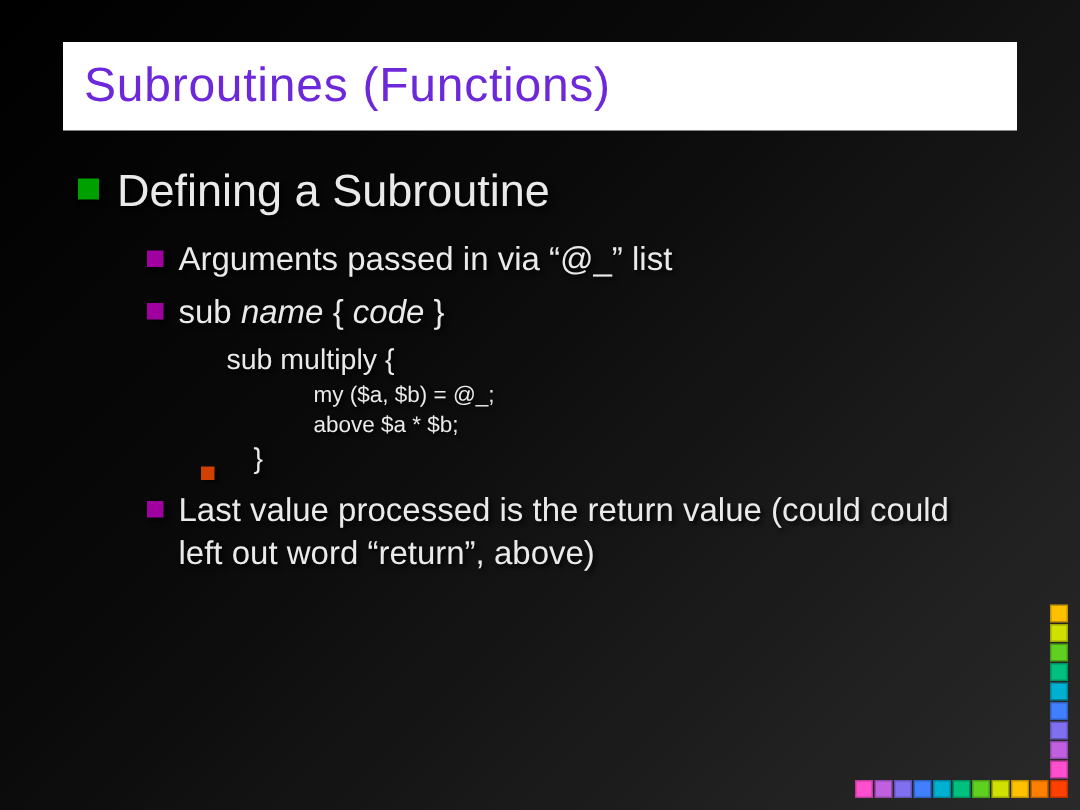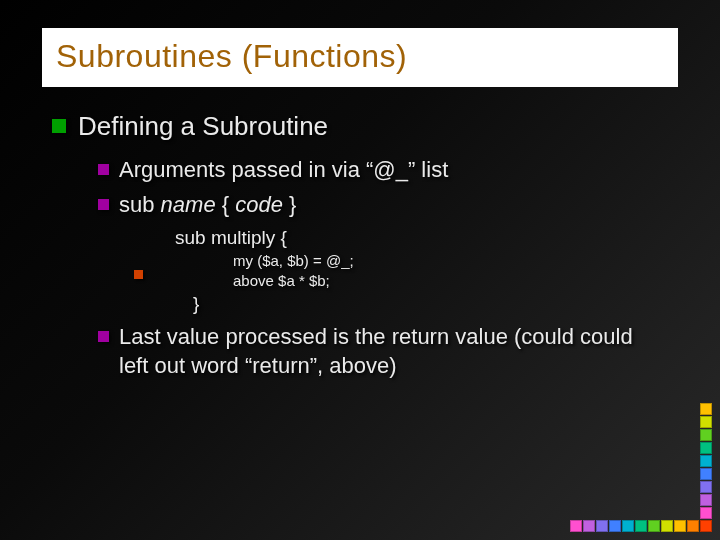--- a/index.html
+++ b/index.html
@@ -11,38 +11,38 @@
     position: relative;
   }
   .slide {
     width: 720px;
     height: 540px;
     padding: 28px 52px 40px 52px;
     position: relative;
   }
   .title-bar {
     background: #ffffff;
-    color: #a16207;
+    color: #6d28d9;
     font-size: 32px;
     padding: 10px 14px 12px 14px;
     margin-left: -10px;
     margin-right: -10px;
     margin-bottom: 24px;
     letter-spacing: 0.5px;
   }
   .content { padding-left: 0; }
   .lvl1 { display: flex; align-items: flex-start; margin-bottom: 14px; }
   .lvl1 .bullet { width: 14px; height: 14px; background: #00a000; margin-top: 8px; margin-right: 12px; flex-shrink: 0; box-shadow: 2px 2px 3px rgba(0,0,0,0.6); }
-  .lvl1 .text { font-size: 26px; color: #eaeaea; text-shadow: 2px 2px 3px rgba(0,0,0,0.8); }
+  .lvl1 .text { font-size: 30px; color: #eaeaea; text-shadow: 2px 2px 3px rgba(0,0,0,0.8); }
   .lvl2-group { padding-left: 46px; }
   .lvl2 { display: flex; align-items: flex-start; margin-bottom: 6px; }
   .lvl2 .bullet { width: 11px; height: 11px; background: #a000a0; margin-top: 8px; margin-right: 10px; flex-shrink: 0; box-shadow: 2px 2px 3px rgba(0,0,0,0.6); }
   .lvl2 .text { font-size: 22px; color: #eaeaea; text-shadow: 2px 2px 3px rgba(0,0,0,0.8); line-height: 1.3; }
   .lvl3-group { padding-left: 36px; margin-top: 6px; margin-bottom: 6px; }
-  .lvl3 { display: flex; align-items: center; gap: 24px; }
+  .lvl3 { display: flex; align-items: flex-end; }
   .lvl3 .bullet { width: 9px; height: 9px; background: #d04000; margin-top: 7px; margin-right: 8px; flex-shrink: 0; box-shadow: 2px 2px 2px rgba(0,0,0,0.6); }
   .lvl3 .text { font-size: 19px; color: #eaeaea; text-shadow: 2px 2px 3px rgba(0,0,0,0.8); line-height: 1.35; }
   .codeblock { padding-left: 58px; font-size: 15px; text-shadow: 2px 2px 3px rgba(0,0,0,0.8); line-height: 1.35; }
   .codeclose { padding-left: 18px; font-size: 19px; text-shadow: 2px 2px 3px rgba(0,0,0,0.8); }
   .italic { font-style: italic; }
   .deco-squares {
     position: absolute;
     right: 8px;
     bottom: 8px;
     display: flex;

